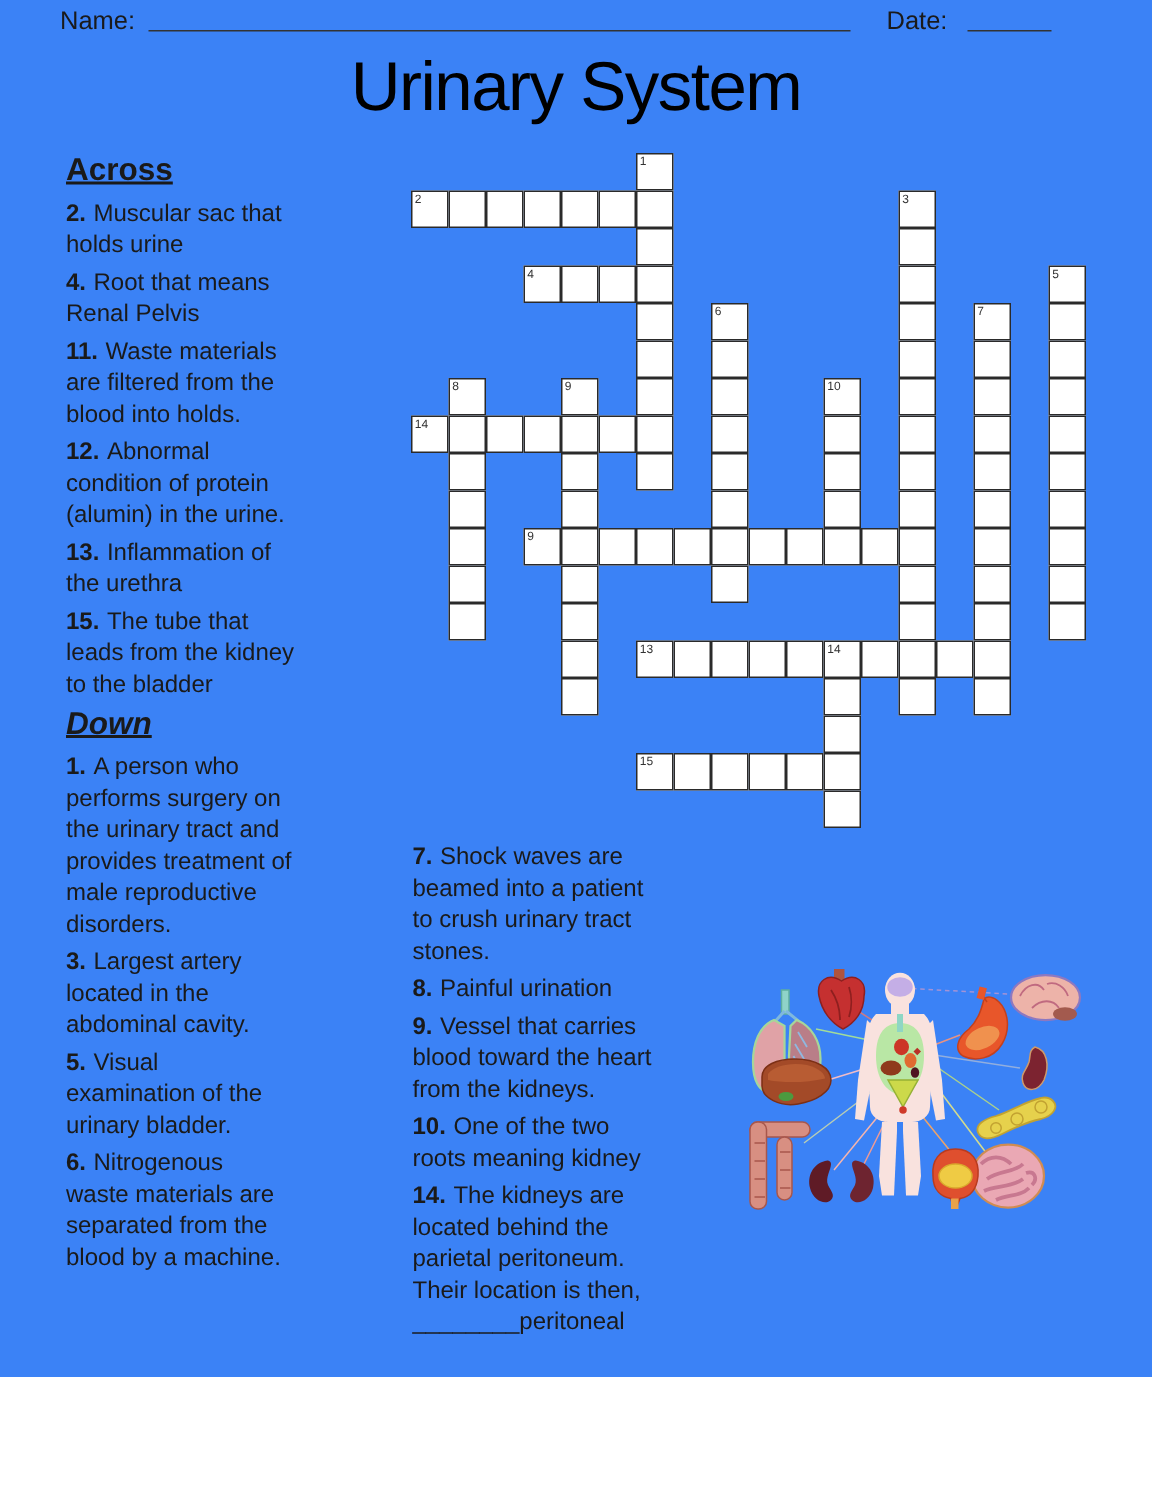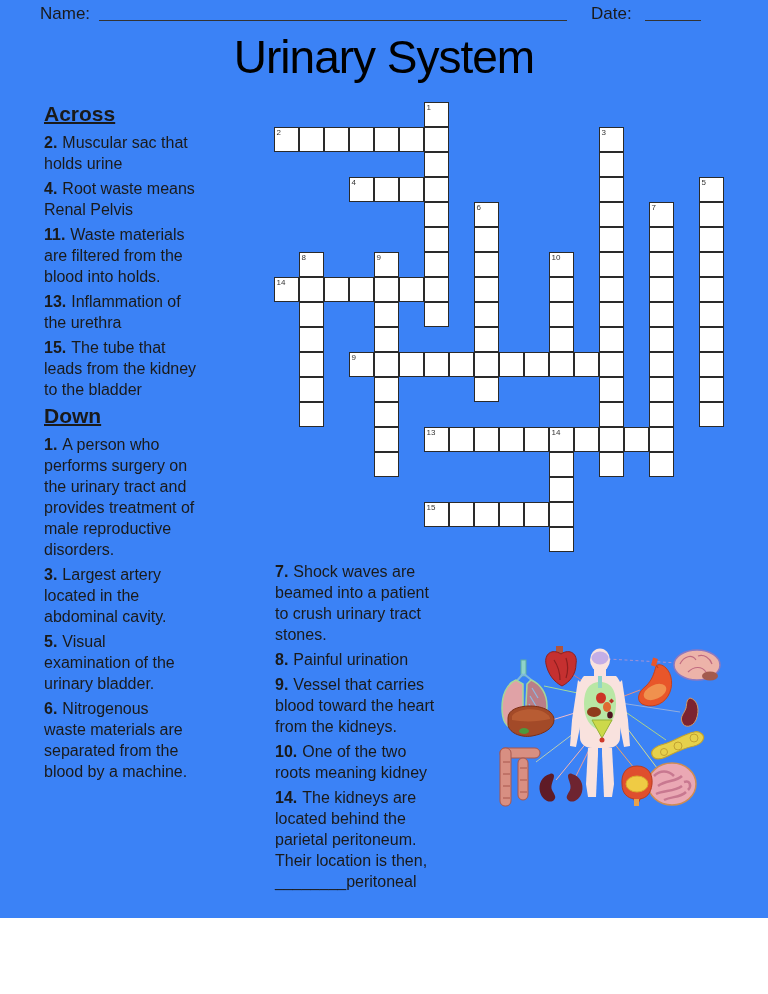--- a/index.html
+++ b/index.html
@@ -14,21 +14,21 @@
   #date-line{left:645px;width:56px;}
   
   .title{position:absolute;top:30px;left:0;width:768px;text-align:center;
          font-size:46px;font-weight:500;letter-spacing:-1px;color:#000;}
   
   .clue-col{position:absolute;color:#1a1a1a;}
   #col-left{left:44px;top:102px;width:228px;}
   #col-mid{left:275px;top:561px;width:222px;}
   .clue-heading{font-size:21px;font-weight:bold;text-decoration:underline;
                 text-decoration-thickness:2px;margin:0 0 6px 0;}
-  #down-heading{margin-top:2px;}
+  #down-heading{margin-top:2px;font-style:italic;}
   .clue{font-size:16px;line-height:21px;margin:0 0 4px 0;}
   .clue-num{font-weight:bold;margin-right:5px;}
   .clue-text{white-space:pre-line;}
   
   #crossword{position:absolute;left:274px;top:102px;}
   .cell{position:absolute;width:25px;height:25px;box-sizing:border-box;
         border:1px solid #2a2a2a;background:#fff;}
   .cellnum{position:absolute;top:0;left:1.5px;font-size:8px;line-height:9px;color:#333;}
   
   #organ-art{position:absolute;left:488px;top:634px;width:280px;height:200px;}
@@ -43,25 +43,28 @@
   <span class="hdr-label" id="date-label">Date:</span>
   <span class="write-line" id="date-line"></span>
 
   <div class="title">Urinary System</div>
 
   <div class="clue-col" id="col-left">
     <p class="clue-heading">Across</p>
     <div>
         <p class="clue"><b class="clue-num">2.</b><span class="clue-text">Muscular sac that
 holds urine</span></p>
-        <p class="clue"><b class="clue-num">4.</b><span class="clue-text">Root waste means
+        <p class="clue"><b class="clue-num">4.</b><span class="clue-text">Root that means
 Renal Pelvis</span></p>
         <p class="clue"><b class="clue-num">11.</b><span class="clue-text">Waste materials
 are filtered from the
 blood into holds.</span></p>
+        <p class="clue"><b class="clue-num">12.</b><span class="clue-text">Abnormal
+condition of protein
+(alumin) in the urine.</span></p>
         <p class="clue"><b class="clue-num">13.</b><span class="clue-text">Inflammation of
 the urethra</span></p>
         <p class="clue"><b class="clue-num">15.</b><span class="clue-text">The tube that
 leads from the kidney
 to the bladder</span></p>
       </div>
     <p class="clue-heading" id="down-heading">Down</p>
     <div>
         <p class="clue"><b class="clue-num">1.</b><span class="clue-text">A person who
 performs surgery on

